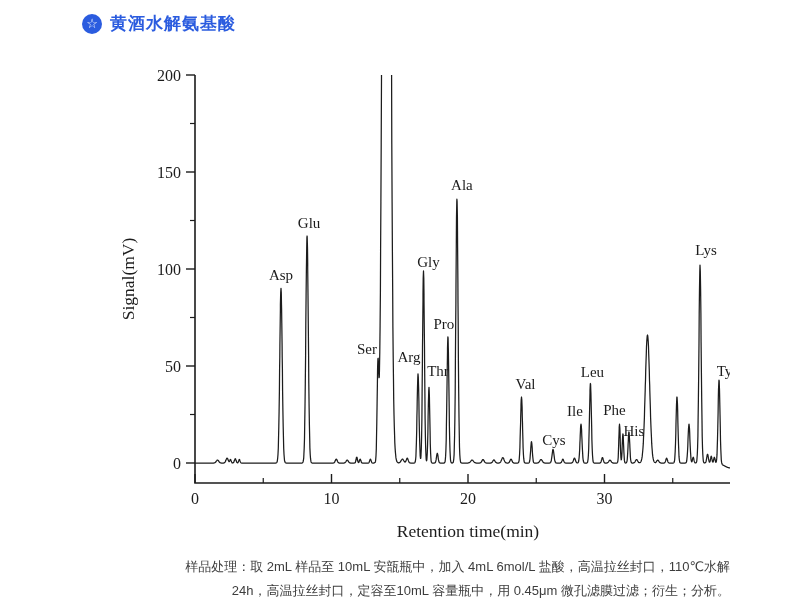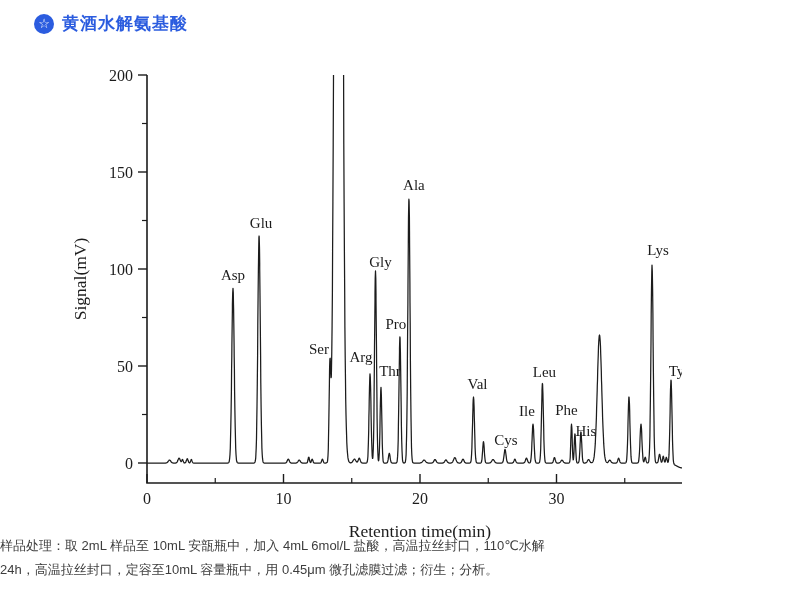--- a/index.html
+++ b/index.html
@@ -1,25 +1,25 @@
 <!DOCTYPE html>
 <html><head>
 <meta charset="utf-8">
 <style>
   html,body{margin:0;padding:0;background:#fff;}
   .page{position:relative;width:682px;height:608px;background:#ffffff;overflow:hidden;
-        font-family:"Liberation Sans","DejaVu Sans",sans-serif;}
+        font-family:"Liberation Sans","DejaVu Sans",sans-serif;margin-left:48px;}
   .header{position:absolute;left:34px;top:12px;display:flex;align-items:center;gap:8px;}
   .badge{width:20px;height:20px;border-radius:50%;background:#2b5cdf;color:#fff;
          display:flex;align-items:center;justify-content:center;font-size:13px;line-height:1;}
   .badge::before{content:"☆";}
   .title{margin:0;font-size:17px;font-weight:700;color:#2b5cdf;letter-spacing:1px;}
   #chart{position:absolute;left:0;top:0;}
   #chart text{font-family:"Liberation Serif","DejaVu Serif",serif;fill:#1c1c1c;}
-  .caption{position:absolute;left:0;right:0;top:534px;text-align:left;
+  .caption{position:absolute;left:0;right:0;top:555px;text-align:right;
            font-size:13px;line-height:24px;color:#3d3d3d;}
 </style>
 </head>
 <body>
 
 <div class="page">
   <div class="header">
     <span class="badge" style="background: rgb(43, 92, 223);"></span>
     <h1 class="title" style="color: rgb(43, 92, 223);">黄酒水解氨基酸</h1>
   </div>

